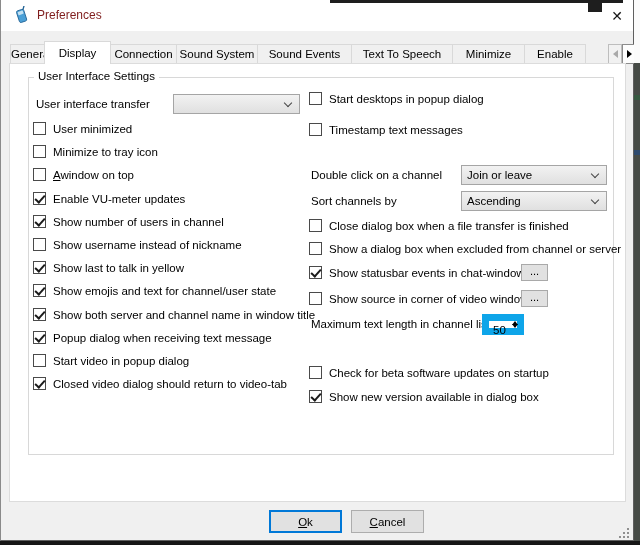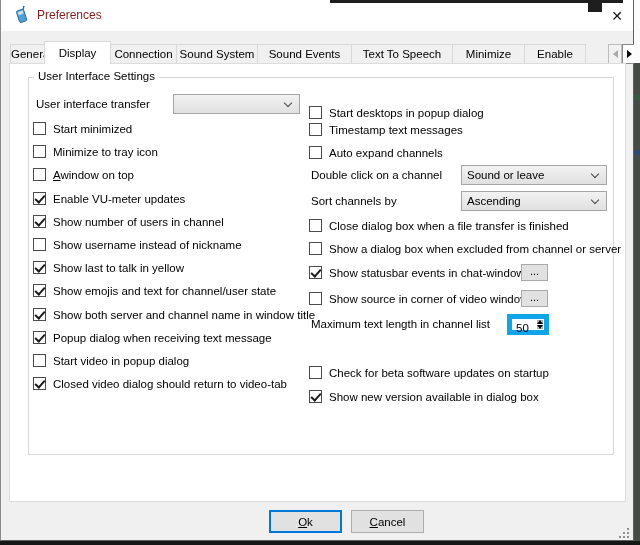--- a/index.html
+++ b/index.html
@@ -46,21 +46,21 @@
   .mn { text-decoration:underline; }
 
   .combo { position:absolute; height:20px; background:linear-gradient(#f2f2f2,#e0e0e0); border:1px solid #a5a5a5;
            font-size:11.5px; line-height:18px; padding-left:5px; z-index:4; white-space:nowrap; }
   .chev { position:absolute; right:8px; top:5px; width:6px; height:6px;
           border-right:1.4px solid #454545; border-bottom:1.4px solid #454545; transform:rotate(45deg); }
 
   .dots-btn { position:absolute; width:27px; height:17px; background:#e1e1e1; border:1px solid #a9a9a9;
               font-size:11px; line-height:12px; text-align:center; z-index:4; }
 
-  .spin { position:absolute; left:506px; top:314px; width:42px; height:21px; border:5px solid #0ea5e9; background:#fff; display:flex; z-index:4; }
+  .spin { position:absolute; left:481px; top:314px; width:42px; height:21px; border:7px solid #0ea5e9; background:#fff; display:flex; z-index:4; }
   .spin-val { width:24px; font-size:11.5px; line-height:19px; padding-left:4px; }
   .spin-btns { flex:1; display:flex; flex-direction:column; padding:1px; gap:1px; }
   .spin-b { flex:1; background:#f0f0f0; border:1px solid #ababab; position:relative; }
   .spin-b span { position:absolute; left:50%; top:50%; transform:translate(-50%,-50%); width:0; height:0; }
   .spin-up span { border-left:3px solid transparent; border-right:3px solid transparent; border-bottom:4px solid #000; }
   .spin-dn span { border-left:3px solid transparent; border-right:3px solid transparent; border-top:4px solid #000; }
 
   .btn { position:absolute; top:510px; width:73px; height:23px; background:#e1e1e1; font-size:11.5px;
          display:flex; align-items:center; justify-content:center; z-index:4; }
   .btn-ok { left:268px; border:2px solid #0078d7; }
@@ -122,21 +122,21 @@
     </div>
 
     <span class="flabel" style="left:35px;top:96px">User interface transfer</span>
     <div class="combo" style="left:172px;top:94px;width:127px">
       <span></span>
       <span class="chev"></span>
     </div>
 
     <div class="crow" style="left:32px;top:120px">
       <span class="cb" data-checked="false"></span>
-      <span>Start minimized</span>
+      <span>User minimized</span>
     </div>
     <div class="crow" style="left:32px;top:143px">
       <span class="cb" data-checked="false"></span>
       <span>Minimize to tray icon</span>
     </div>
     <div class="crow" style="left:32px;top:166px">
       <span class="cb" data-checked="false"></span>
       <span><span class="mn">A</span><span>window on top</span></span>
     </div>
     <div class="crow" style="left:32px;top:190px">
@@ -169,36 +169,32 @@
     </div>
     <div class="crow" style="left:32px;top:352px">
       <span class="cb" data-checked="false"></span>
       <span>Start video in popup dialog</span>
     </div>
     <div class="crow" style="left:32px;top:375px">
       <span class="cb" data-checked="true"></span>
       <span>Closed video dialog should return to video-tab</span>
     </div>
 
-    <div class="crow" style="left:308px;top:104px">
+    <div class="crow" style="left:308px;top:90px">
       <span class="cb" data-checked="false"></span>
       <span>Start desktops in popup dialog</span>
     </div>
     <div class="crow" style="left:308px;top:121px">
       <span class="cb" data-checked="false"></span>
       <span>Timestamp text messages</span>
-    </div>
-    <div class="crow" style="left:308px;top:144px">
-      <span class="cb" data-checked="false"></span>
-      <span>Auto expand channels</span>
     </div>
 
     <span class="flabel" style="left:310px;top:167px">Double click on a channel</span>
     <div class="combo" style="left:460px;top:165px;width:146px">
-      <span>Sound or leave</span>
+      <span>Join or leave</span>
       <span class="chev"></span>
     </div>
 
     <span class="flabel" style="left:310px;top:193px">Sort channels by</span>
     <div class="combo" style="left:460px;top:191px;width:146px">
       <span>Ascending</span>
       <span class="chev"></span>
     </div>
 
     <div class="crow" style="left:308px;top:217px">

